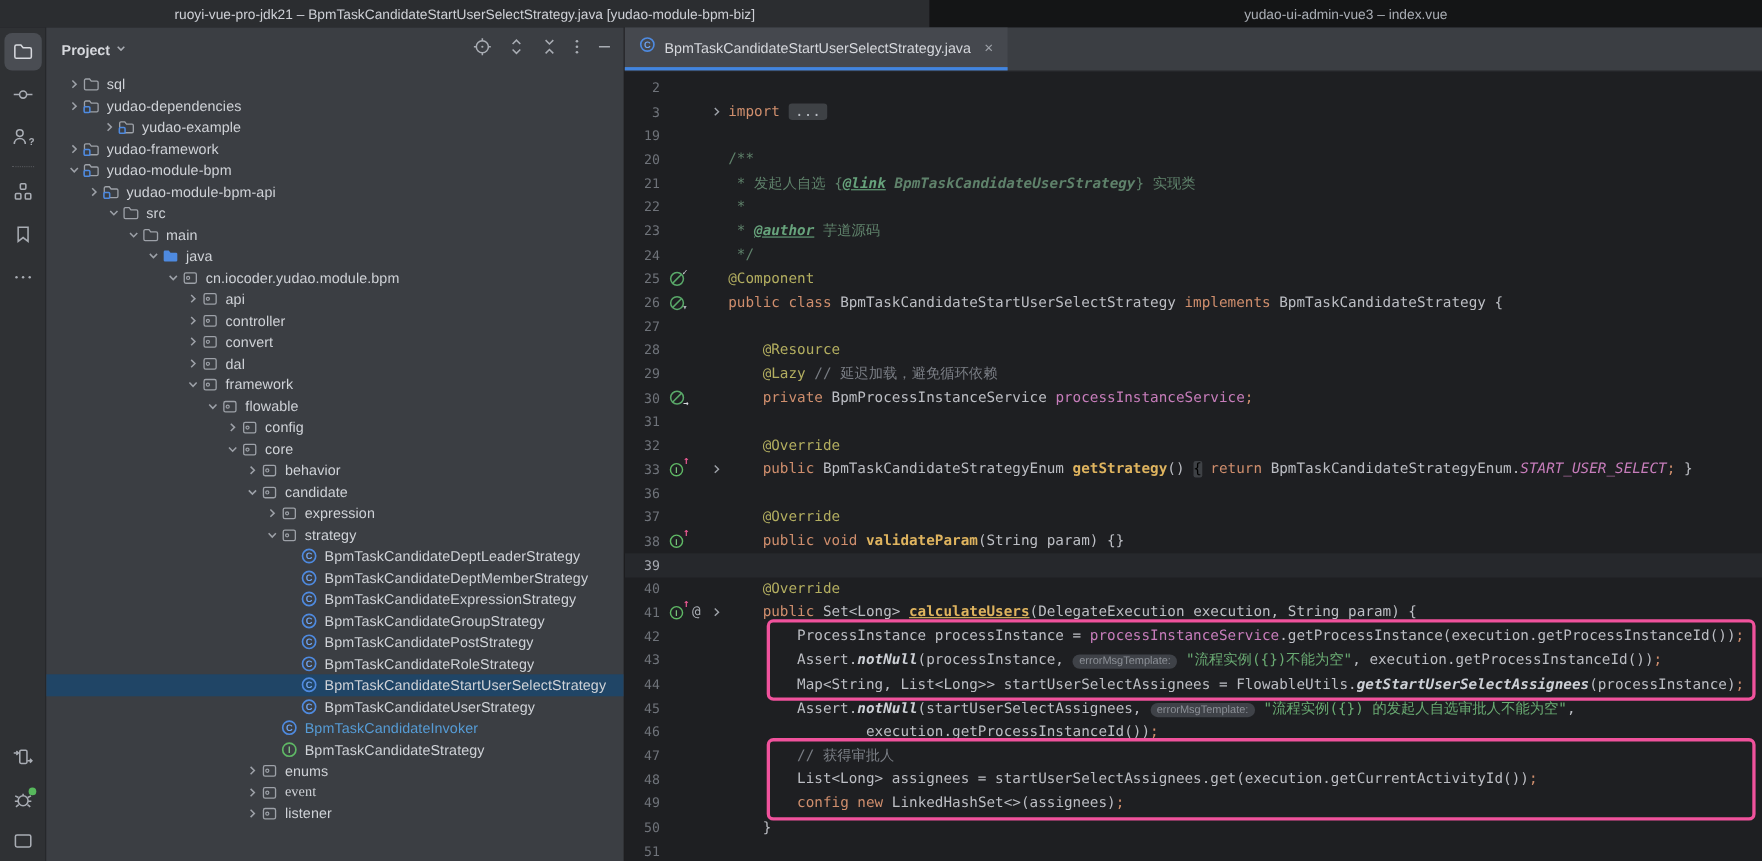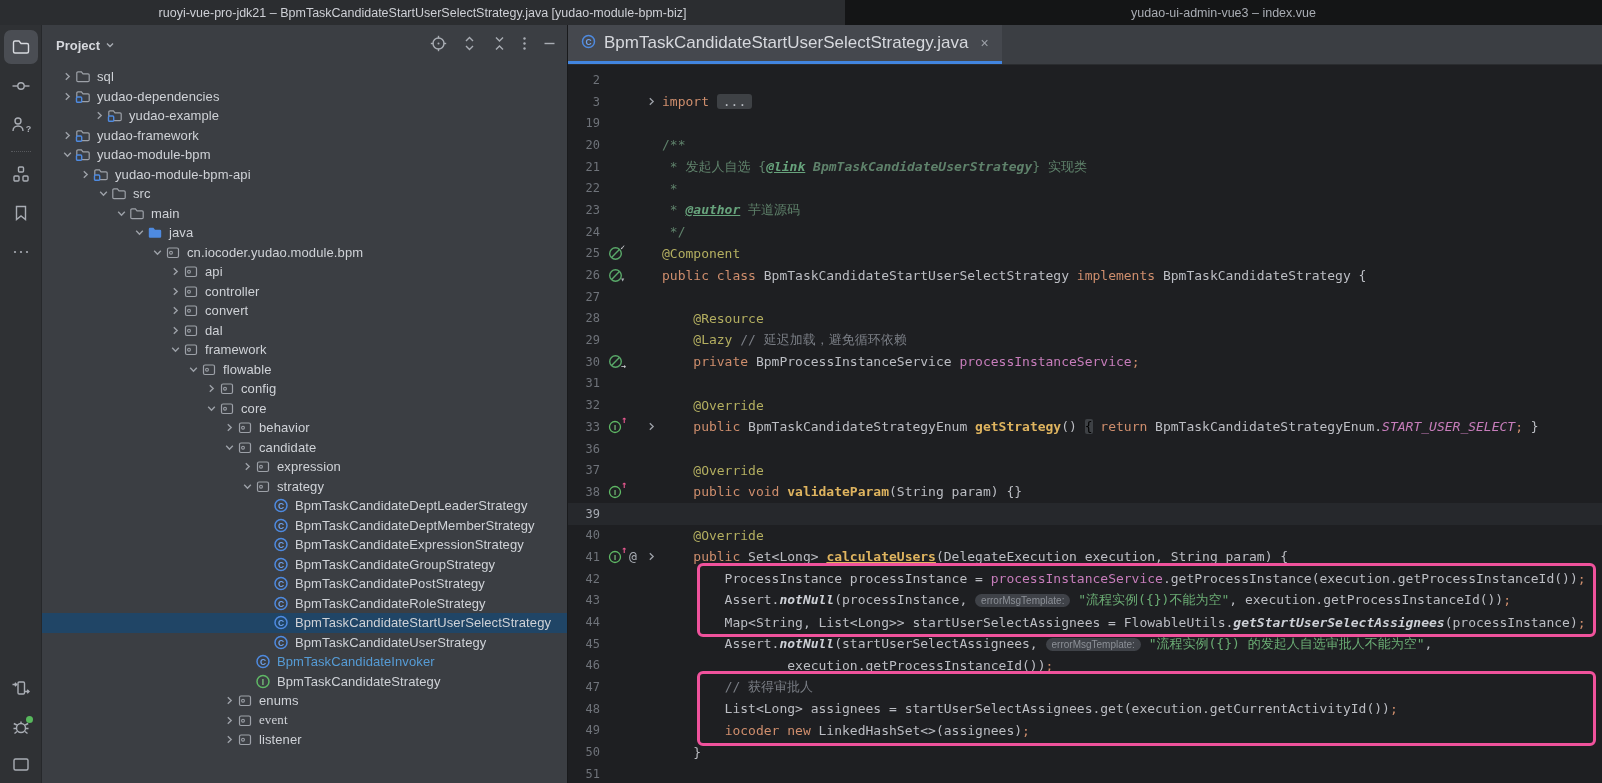--- a/index.html
+++ b/index.html
@@ -38,21 +38,21 @@
   .tree-row.selected { background:#204566; }
   .tree-chev { width:15px; display:inline-flex; justify-content:center; flex:none; }
   .tree-ico { width:16px; margin-right:6px; display:inline-flex; justify-content:center; flex:none; }
   .tree-label { letter-spacing:.1px; }
   .tree-label.modified { color:#569CD6; }
   
   #editor { position:absolute; top:25px; left:568px; right:0; bottom:0; }
   #tabbar { height:40px; background:#3B3E43; border-bottom:1px solid #2A2C2F; display:flex; }
   #tab-active { display:flex; align-items:center; gap:8px; padding:0 13px; background:#45484E;
     border-bottom:3px solid #4285E0; }
-  #tab-label { font-size:17px; color:#D6D8DD; }
+  #tab-label { font-size:13px; color:#D6D8DD; }
   #tab-close { color:#9DA1A8; font-size:14px; margin-left:4px; }
   #editor-body { position:absolute; top:40px; left:0; right:0; bottom:0; background:#1E1F22; overflow:hidden;
     font-family:"DejaVu Sans Mono", monospace; font-size:13px; }
   #code-rows { position:relative; padding-top:4px; }
   .code-row { height:21.7px; display:flex; align-items:center; position:relative; z-index:2; }
   .ln { width:32px; flex:none; text-align:right; color:#6F737A; font-size:12px; }
   .ln.cur { color:#A8ACB4; }
   .gicons { width:44px; flex:none; display:flex; align-items:center; gap:2px; padding-left:7px; }
   .gfold { width:14px; flex:none; display:flex; justify-content:center; }
   .code { white-space:pre; padding-left:4px; }
@@ -880,21 +880,21 @@
         <div class="code-row">
           <span class="ln">48</span>
           <span class="gicons"></span>
           <span class="gfold"></span>
           <span class="code"><span class="tk-p">        List&lt;Long&gt; assignees = startUserSelectAssignees.get(execution.getCurrentActivityId())</span><span class="tk-k">;</span></span>
         </div>
         <div class="code-row">
           <span class="ln">49</span>
           <span class="gicons"></span>
           <span class="gfold"></span>
-          <span class="code"><span class="tk-p">        </span><span class="tk-k">iocoder new</span><span class="tk-p"> LinkedHashSet&lt;&gt;(assignees)</span><span class="tk-k">;</span></span>
+          <span class="code"><span class="tk-p">        </span><span class="tk-k">config new</span><span class="tk-p"> LinkedHashSet&lt;&gt;(assignees)</span><span class="tk-k">;</span></span>
         </div>
         <div class="code-row">
           <span class="ln">50</span>
           <span class="gicons"></span>
           <span class="gfold"></span>
           <span class="code"><span class="tk-p">    }</span></span>
         </div>
         <div class="code-row">
           <span class="ln">51</span>
           <span class="gicons"></span>

